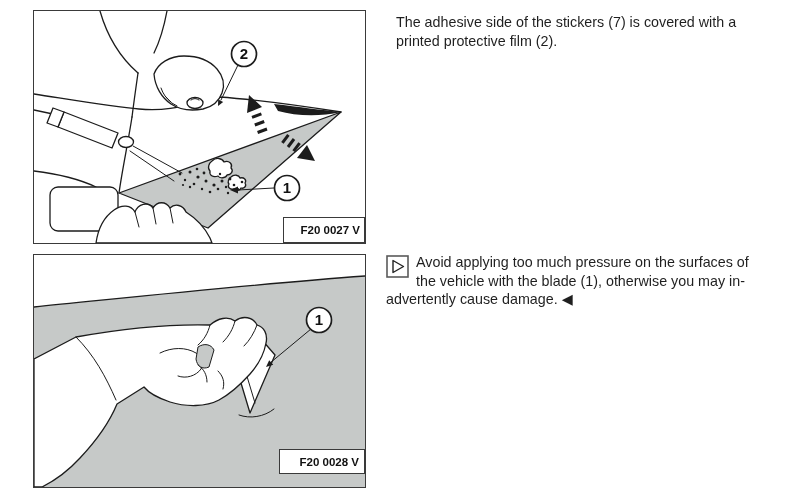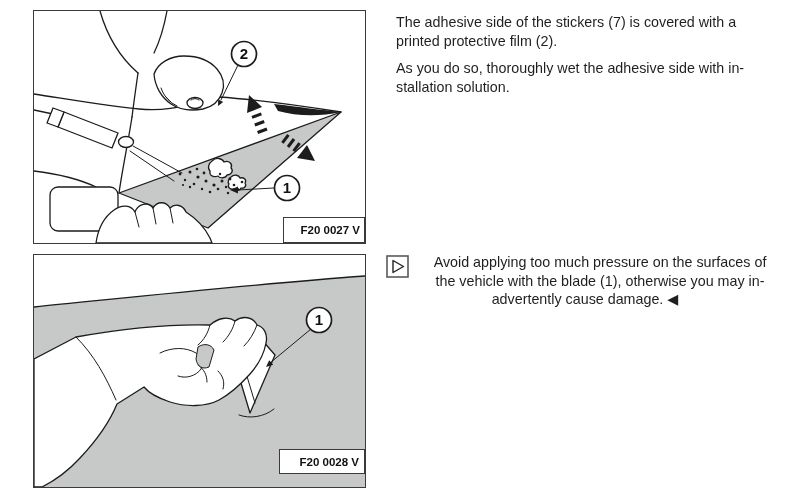--- a/index.html
+++ b/index.html
@@ -31,21 +31,21 @@
   }
   .text-col p{margin:0 0 9px 0;white-space:pre-line;}
 
   .note{
     position:absolute;left:386px;top:253px;width:398px;
     font-size:14.3px;line-height:18.6px;
   }
   .note-icon{
     float:left;width:23px;height:23px;margin:2px 7px 2px 0;
   }
-  .note-text{margin:0;white-space:pre-line;text-align:center;}
+  .note-text{margin:0;white-space:pre-line;}
 </style>
 </head>
 <body>
 
 <div class="page">
 
   <div class="panel" id="panel-1">
     <svg viewBox="0 0 331 232" preserveAspectRatio="none">
 
       <g>
@@ -189,22 +189,20 @@
       <g>
         <rect class="wh" x="245.5" y="194.5" width="85" height="24" stroke="#3a3a3a" stroke-width="1"></rect>
         <text class="figcode" x="325" y="210.5">F20 0028 V</text>
       </g>
     </svg>
   </div>
 
   <div class="text-col">
     <p>The adhesive side of the stickers (7) is covered with a
 printed protective film (2).</p>
-    <p>As you do so, thoroughly wet the adhesive side with in-
-stallation solution.</p>
   </div>
 
   <div class="note">
     <span class="note-icon">
       <svg viewBox="0 0 23 23" width="23" height="23">
         <rect x="1" y="1" width="21" height="21" fill="#ffffff" stroke="#5a5a5a" stroke-width="1.6"></rect>
         <path d="M7,5.5 L7,17.5 L17.5,11.5 Z" fill="#ffffff" stroke="#222222" stroke-width="1.4" stroke-linejoin="round"></path>
       </svg>
     </span>
     <p class="note-text">Avoid applying too much pressure on the surfaces of

